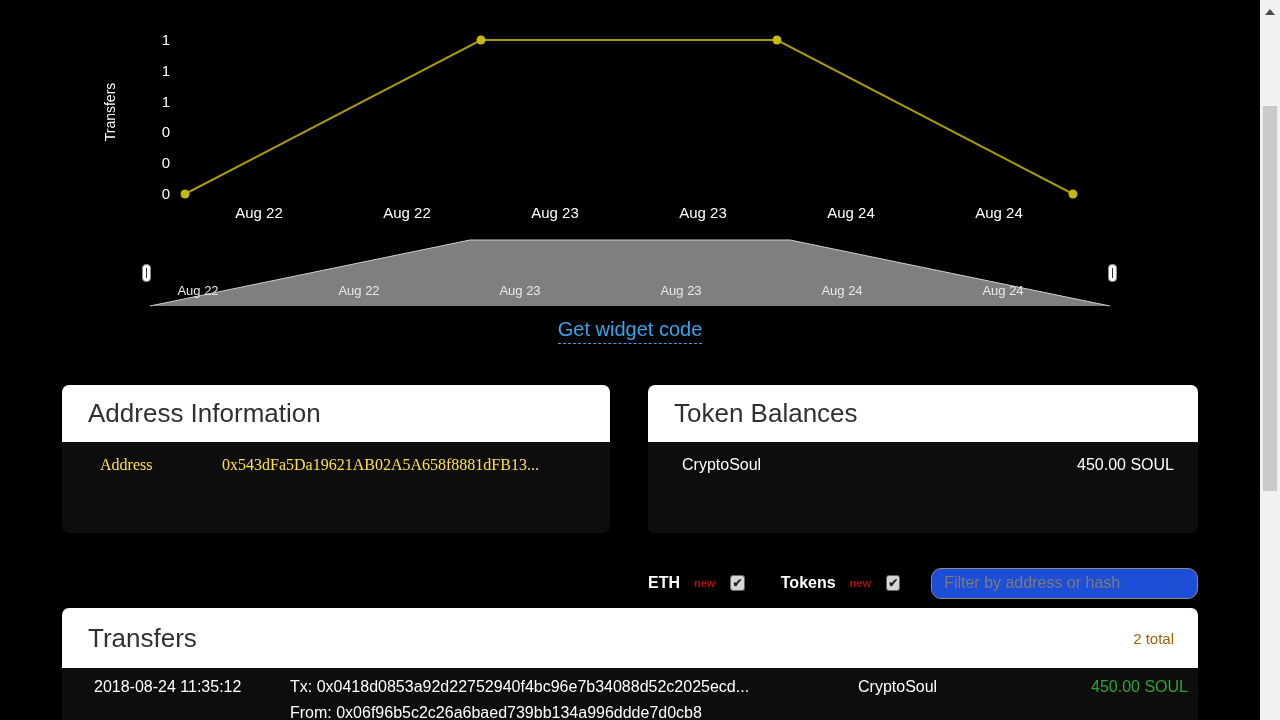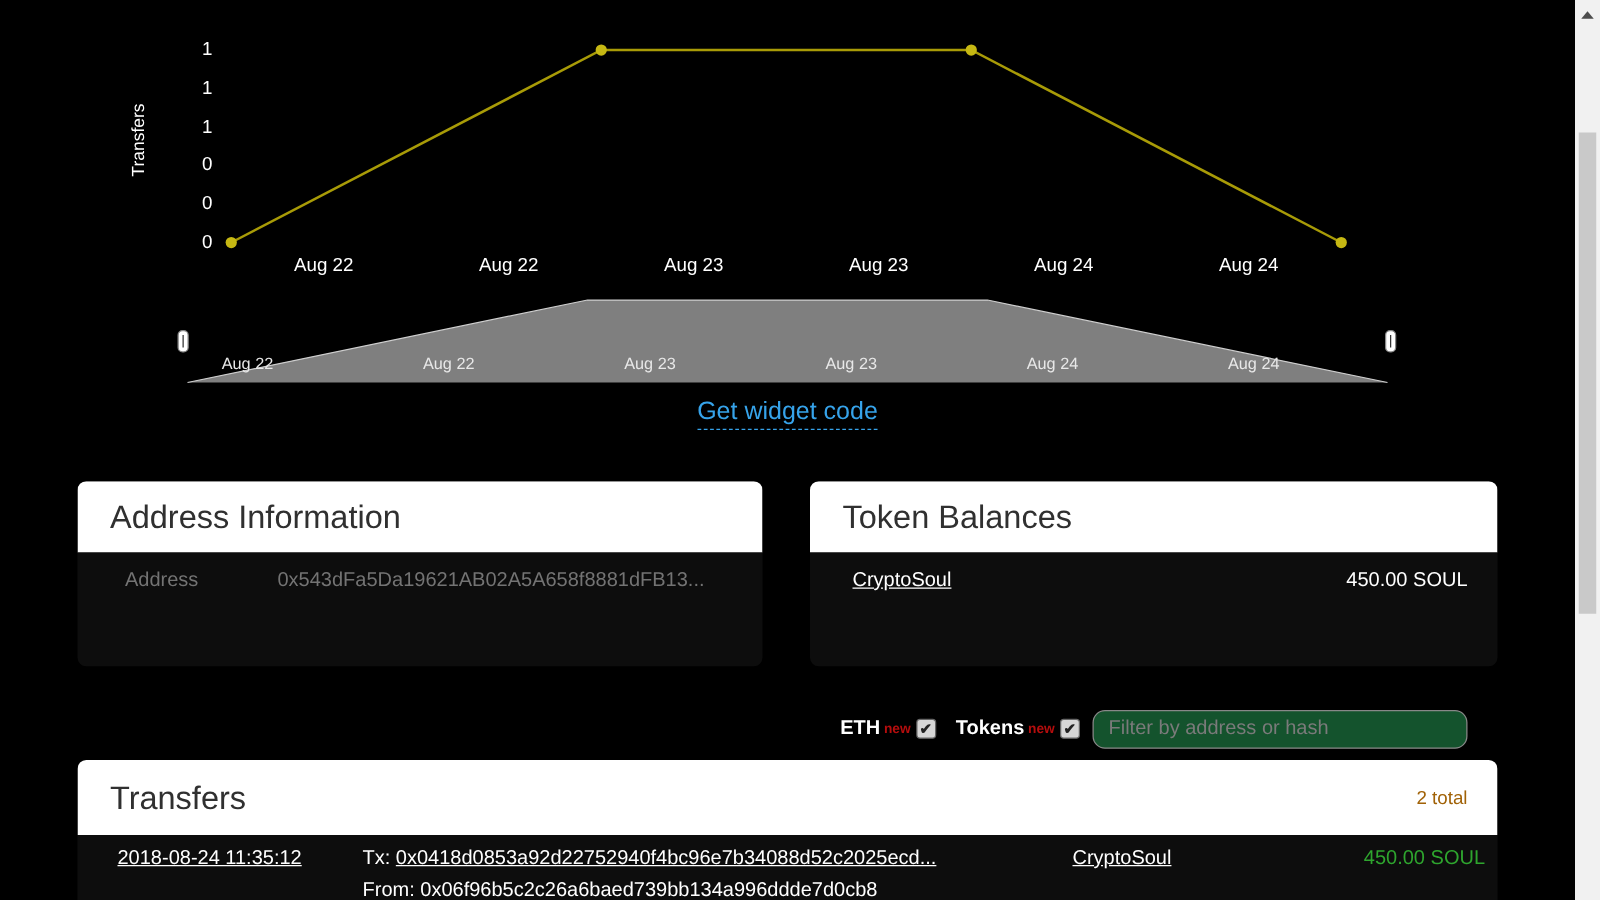--- a/index.html
+++ b/index.html
@@ -27,40 +27,40 @@
     border-bottom:1px dashed #36a3ea; padding-bottom:2px; }
 
   
   .card { position:absolute; border-radius:7px; overflow:hidden; background:#0d0d0d; }
   .card-header { background:#fff; height:57px; display:flex; align-items:center;
     padding:0 24px 0 26px; justify-content:space-between; }
   .card-title { color:#303030; font-size:26px; }
   .row-dark  { background:#0d0d0d; }
   .row-light { background:#1c1c1c; }
   .info-row { height:45.5px; display:flex; align-items:center; padding-left:38px;
-    color:#737373; font-size:16px; }
+    color:#fde047; font-size:16px;font-family:Liberation Serif, serif; }
   .info-label { width:122px; }
   .tok-row { height:45.5px; display:flex; align-items:center; justify-content:space-between;
     padding:0 24px 0 34px; color:#fff; font-size:16px; }
-  a.wlink { color:#fff; text-decoration:underline; cursor:pointer; }
+  a.wlink { color:#fff; cursor:pointer; }
 
   #address-card { left:62px; top:385px; width:548px; height:148px; }
   #token-card   { left:648px; top:385px; width:550px; height:148px; }
 
   
   #filter-bar { position:absolute; left:648px; top:566px; width:550px; height:34px;
-    display:flex; align-items:center; justify-content:center; }
+    display:flex; align-items:center; justify-content:flex-start;gap:11px; }
   .chk-label { color:#fff; font-size:16px; font-weight:bold; }
   .new-badge { color:#b50d0d; font-size:11px; font-weight:bold; vertical-align:super;
     margin:0 4px 0 3px; }
   .checkbox { display:inline-flex; width:16px; height:16px; background:#d6d6d6;
     border:1px solid #666; border-radius:3px; align-items:center; justify-content:center;
     font-size:12px; color:#222; font-weight:bold; cursor:pointer; }
   .gap-sm { width:10px; } .gap-md { width:16px; }
-  #filter-input { width:300px; height:31px; background:#14532d; border:1px solid #888;
+  #filter-input { width:300px; height:31px; background:#1d4ed8; border:1px solid #888;
     border-radius:10px; color:#ccc; font-size:16px; padding:0 12px; outline:none; }
   #filter-input::placeholder { color:#7a7a7a; }
 
   
   #transfers-card { left:62px; top:608px; width:1136px; height:220px; }
   #transfers-card .card-header { height:60px; }
   .total-label { color:#a16207; font-size:15px; }
   .transfer-row { position:relative; height:64px; background:#0d0d0d; color:#fff; font-size:16px; }
   .t-date { position:absolute; left:32px; top:10px; }
   .t-tx   { position:absolute; left:228px; top:10px; }

